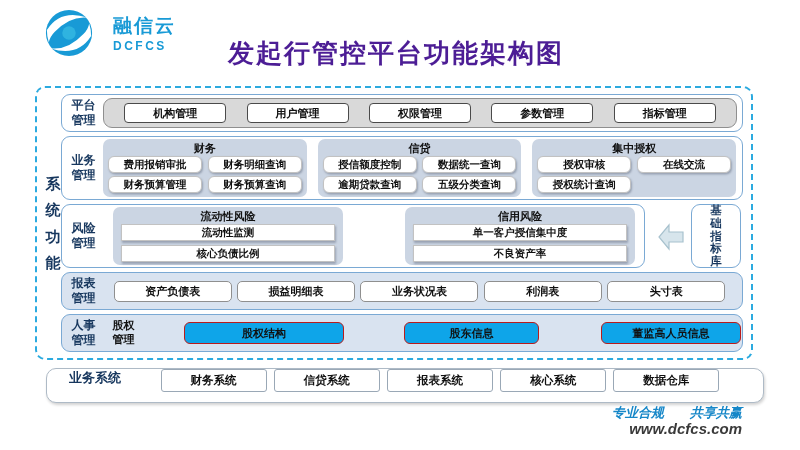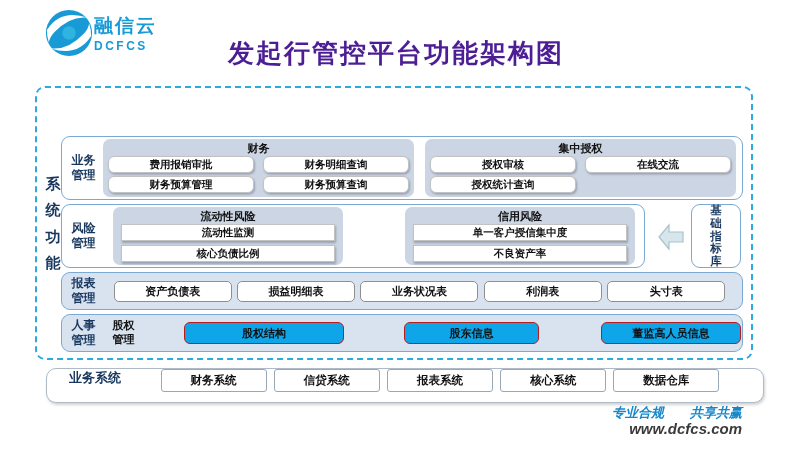--- a/index.html
+++ b/index.html
@@ -1,21 +1,21 @@
 <!DOCTYPE html>
 <html><head>
 <meta charset="utf-8">
 <style>
   * { margin:0; padding:0; box-sizing:border-box; }
   html,body { width:800px; height:450px; background:#fff; overflow:hidden;
     font-family:"Liberation Sans","DejaVu Sans",sans-serif; }
 
   
   #logo { position:absolute; left:44px; top:8px; display:flex; align-items:center; }
-  #logo .ltxt { margin-left:0; color:#189AD6; }
+  #logo .ltxt { margin-left:19px; color:#189AD6; }
   #logo .cn { font-size:19px; font-weight:bold; letter-spacing:2px; }
   #logo .en { font-size:12px; font-weight:bold; letter-spacing:2.5px; }
   #title { position:absolute; left:228px; top:36px; width:350px;
     font-size:26px; font-weight:bold; color:#4c1d95; letter-spacing:2px; white-space:nowrap; }
 
   
   #panel { position:absolute; left:35px; top:86px; width:718px; height:274px;
     border:2px dashed #2BAADF; border-radius:10px; }
   #sys-label { position:absolute; left:7px; top:50%; transform:translateY(-50%);
     width:18px; font-size:15px; font-weight:bold; color:#17375E;
@@ -113,34 +113,53 @@
   <div class="ltxt">
     <div class="cn">融信云</div>
     <div class="en">DCFCS</div>
   </div>
 </div>
 <div id="title">发起行管控平台功能架构图</div>
 
 <div id="panel">
   <div id="sys-label">系统功能</div>
 
+  <div class="row" id="row-platform">
+    <div class="row-label">平台管理</div>
+    <div class="graybar">
+      <div class="btn-dark">机构管理</div>
+      <div class="btn-dark">用户管理</div>
+      <div class="btn-dark">权限管理</div>
+      <div class="btn-dark">参数管理</div>
+      <div class="btn-dark">指标管理</div>
+    </div>
+  </div>
 
   <div class="row" id="row-business">
     <div class="row-label">业务管理</div>
     <div class="groups">
       <div class="group">
         <div class="group-title">财务</div>
         <div class="ggrid">
           <div class="gbtn">费用报销审批</div>
           <div class="gbtn">财务明细查询</div>
           <div class="gbtn">财务预算管理</div>
           <div class="gbtn">财务预算查询</div>
         </div>
       </div>
       <div class="group">
+        <div class="group-title">信贷</div>
+        <div class="ggrid">
+          <div class="gbtn">授信额度控制</div>
+          <div class="gbtn">数据统一查询</div>
+          <div class="gbtn">逾期贷款查询</div>
+          <div class="gbtn">五级分类查询</div>
+        </div>
+      </div>
+      <div class="group">
         <div class="group-title">集中授权</div>
         <div class="ggrid">
           <div class="gbtn">授权审核</div>
           <div class="gbtn">在线交流</div>
           <div class="gbtn">授权统计查询</div>
         </div>
       </div>
     </div>
   </div>
 

